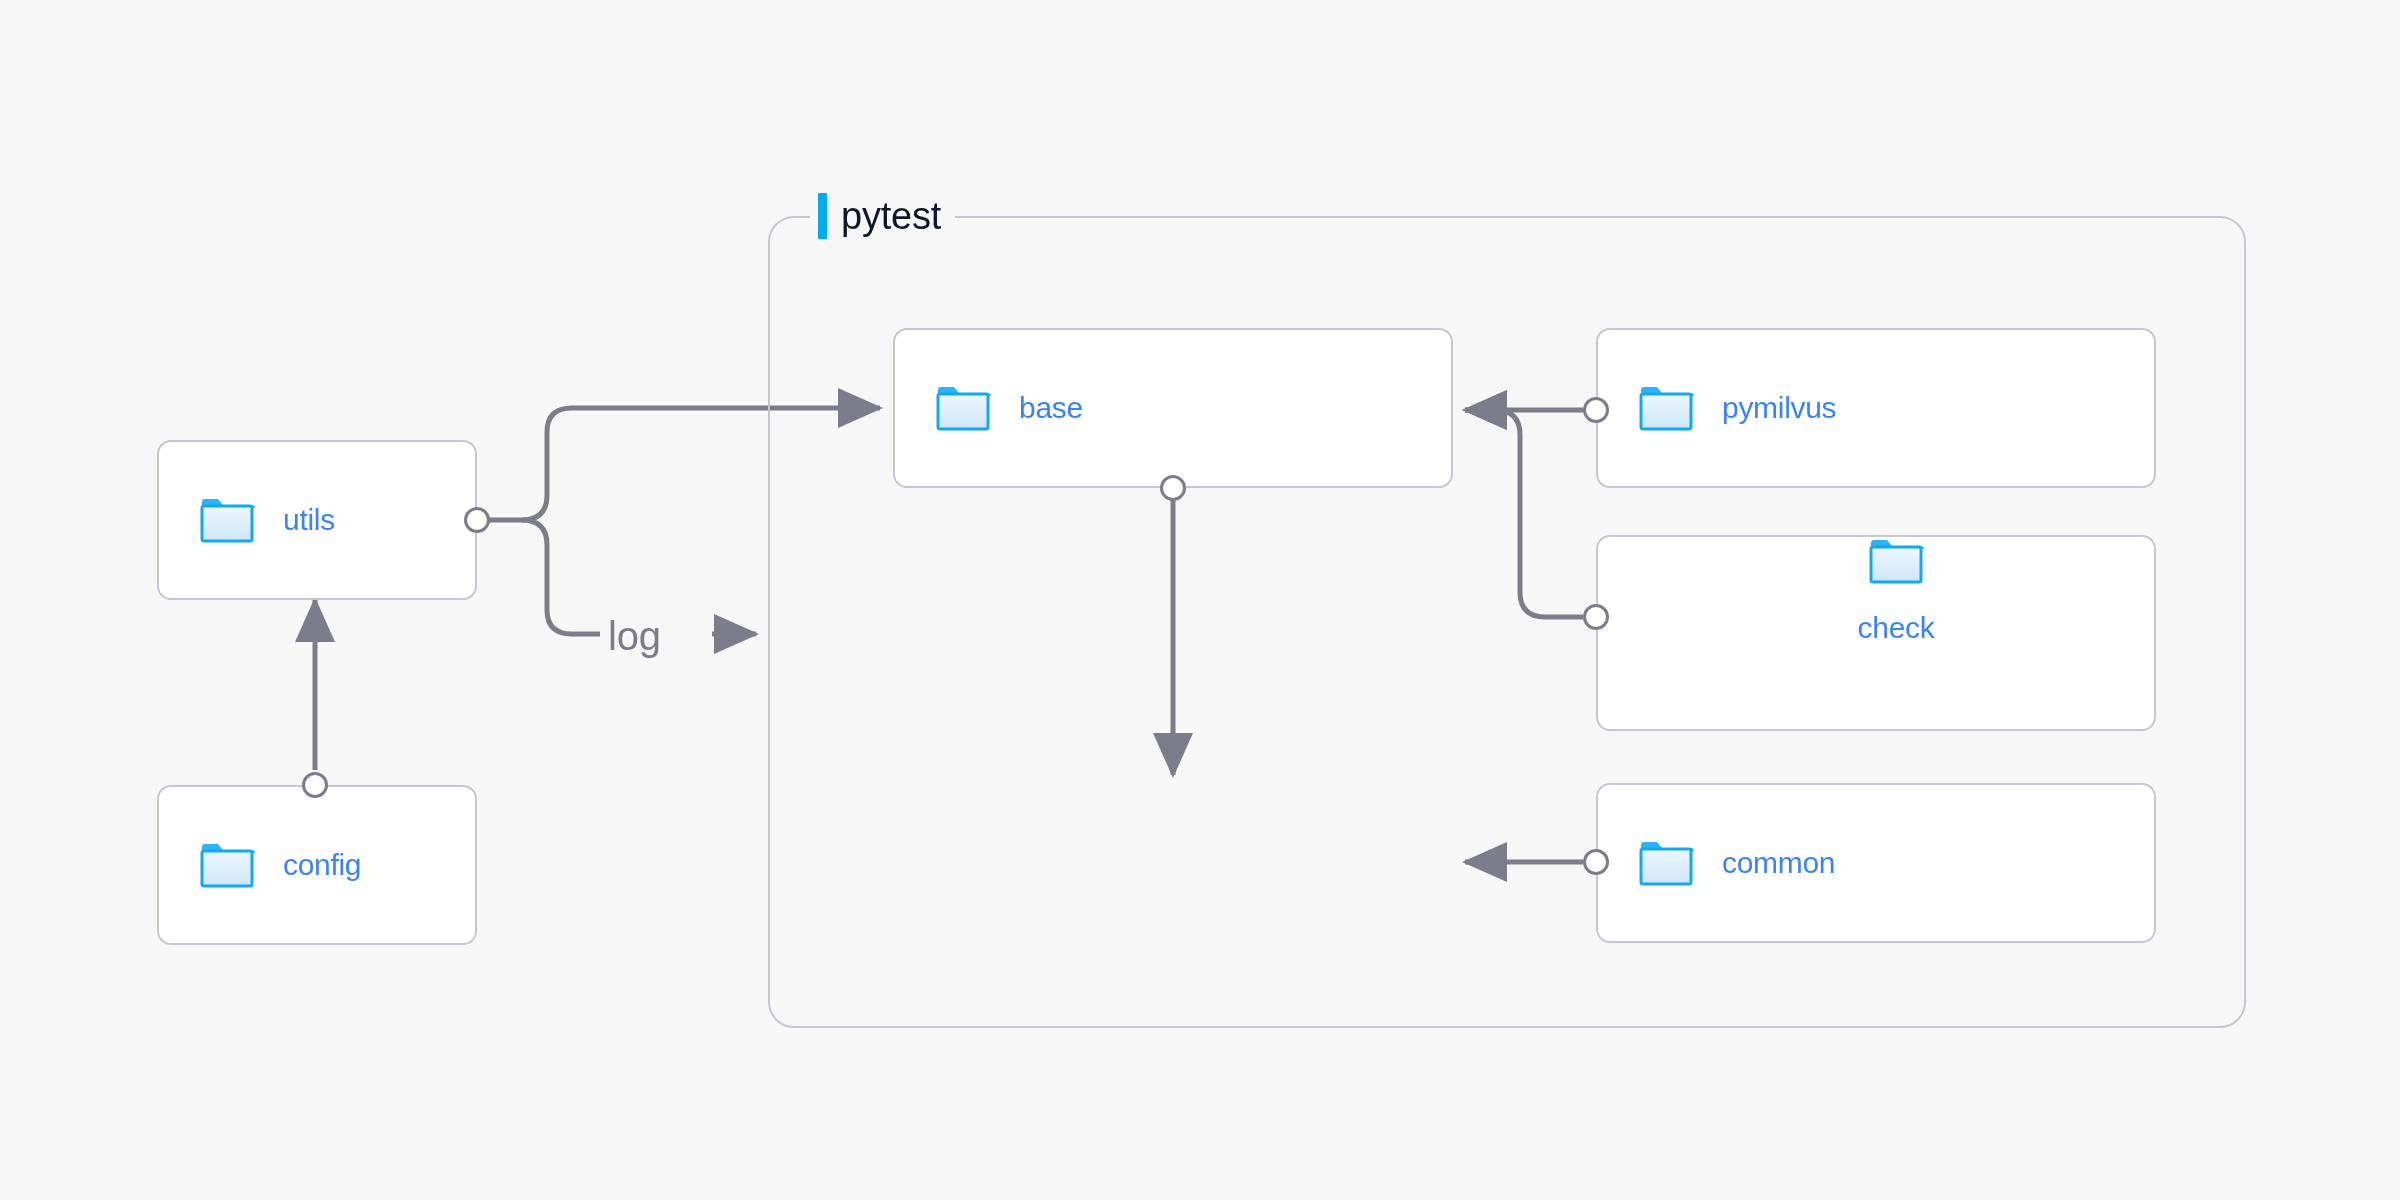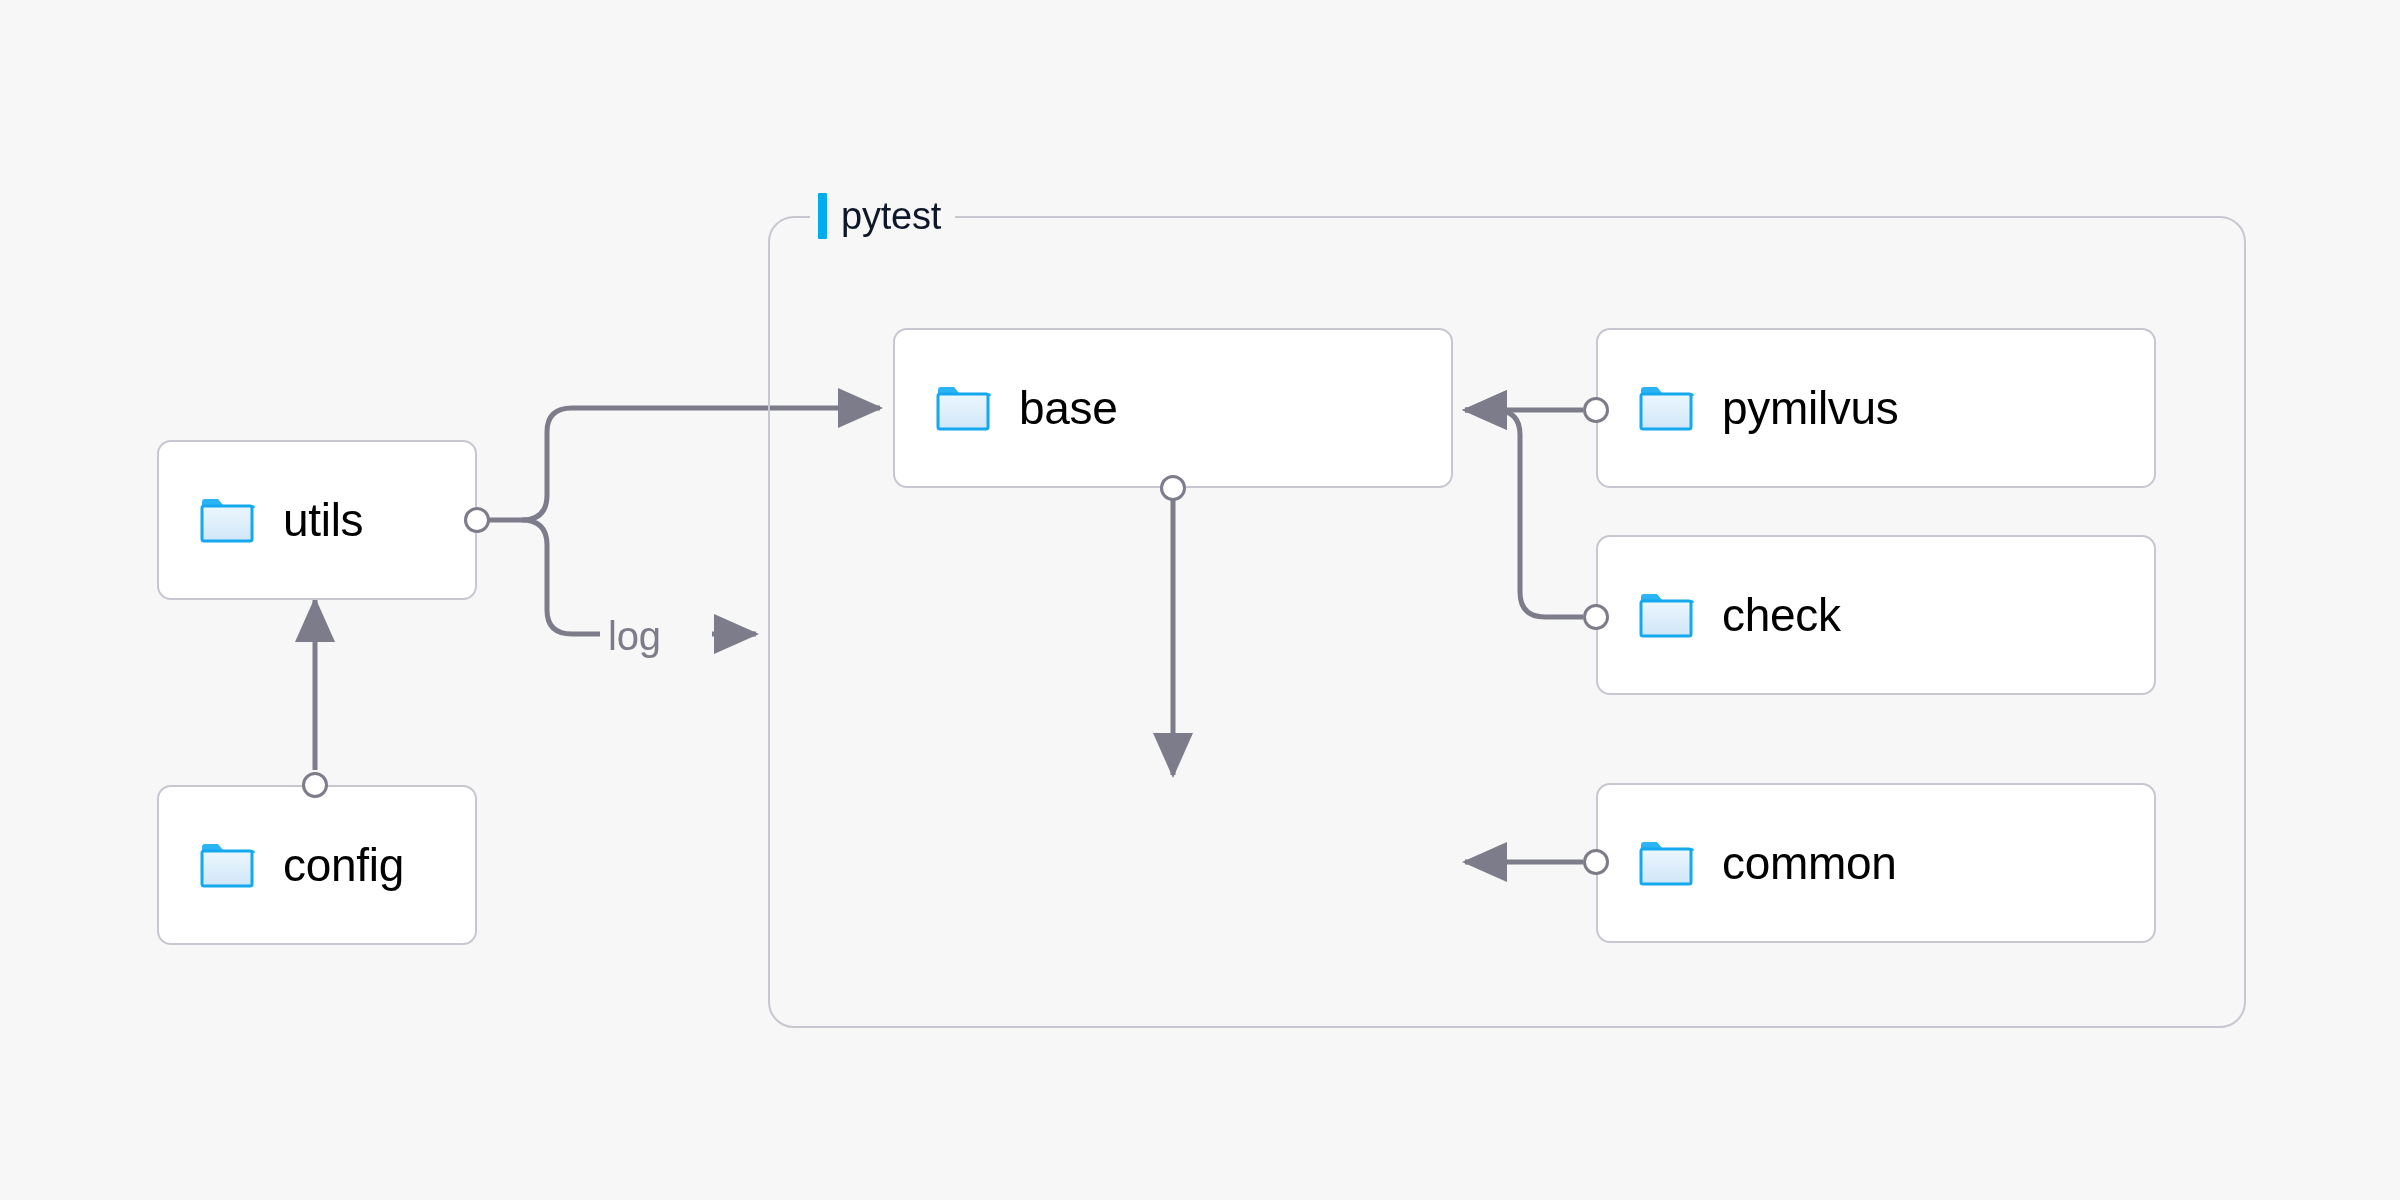--- a/index.html
+++ b/index.html
@@ -64,22 +64,22 @@
     background: #ffffff;
     border: 2px solid #c7c7d1;
     border-radius: 14px;
     box-sizing: border-box;
     display: flex;
     align-items: center;
     padding-left: 40px;
     gap: 28px;
   }
   .node-label {
-    font-size: 46px;
-    color: #000000;
+    font-size: 30px;
+    color: #3b82f6;
     line-height: 1;
     white-space: nowrap;
     letter-spacing: -0.3px;
   }
 
   
   .folder-icon {
     width: 56px;
     height: 48px;
     flex: none;
@@ -180,21 +180,21 @@
 
   <div class="node" style="left:1596px; top:328px; width:560px; height:160px;">
     <svg class="folder-icon" viewBox="0 0 56 48">
       <path d="M3 10 L3 6 A3 3 0 0 1 6 3 L19 3 L24 9 L53 9 A3 3 0 0 1 56 12 L56 12 Z" fill="#2ab4f5"></path>
       <rect x="3" y="10" width="50" height="35" rx="2" fill="url(#folderGrad)" stroke="#14a8ef" stroke-width="3"></rect>
     </svg>
     <span class="node-label">pymilvus</span>
   </div>
   <div class="port" style="left:1596px; top:410px;"></div>
 
-  <div class="node" style="left:1596px; top:535px; width:560px; height:160px;">
+  <div class="node" style="left:1596px; top:535px; width:560px; height:196px;flex-direction:column;">
     <svg class="folder-icon" viewBox="0 0 56 48">
       <path d="M3 10 L3 6 A3 3 0 0 1 6 3 L19 3 L24 9 L53 9 A3 3 0 0 1 56 12 L56 12 Z" fill="#2ab4f5"></path>
       <rect x="3" y="10" width="50" height="35" rx="2" fill="url(#folderGrad)" stroke="#14a8ef" stroke-width="3"></rect>
     </svg>
     <span class="node-label">check</span>
   </div>
   <div class="port" style="left:1596px; top:617px;"></div>
 
   <div class="node" style="left:1596px; top:783px; width:560px; height:160px;text-align:right;">
     <svg class="folder-icon" viewBox="0 0 56 48">

